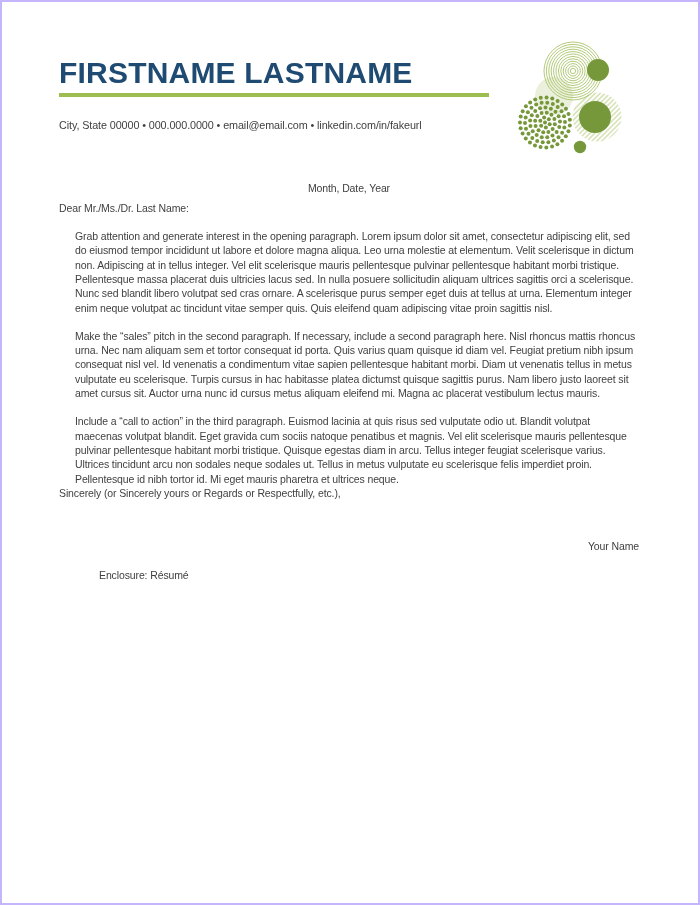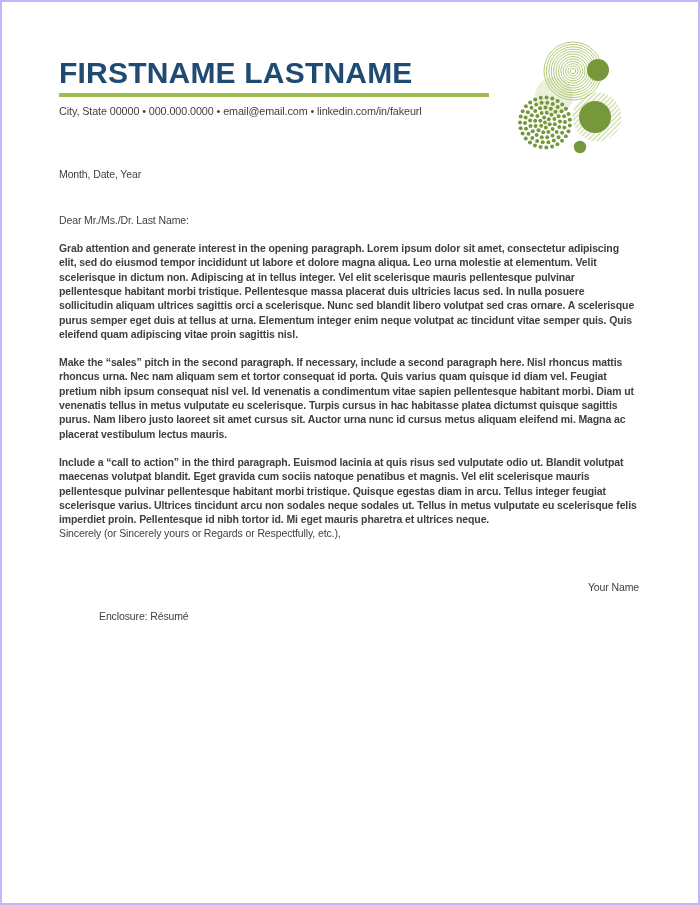--- a/index.html
+++ b/index.html
@@ -26,38 +26,38 @@
     letter-spacing: 0.2px;
     color: #1f4b73;
   }
   .rule {
     margin-top: 4px;
     width: 430px;
     height: 3.5px;
     background: #9dbd51;
   }
   .contact {
-    margin-top: 7px;
+    margin-top: 21px;
     font-size: 10.8px;
     line-height: 14px;
     color: #3f3f3f;
     letter-spacing: -0.1px;
   }
   .letter {
     width: 580px;
     font-size: 10.5px;
     line-height: 14.3px;
     letter-spacing: -0.12px;
     color: #3f3f3f;
   }
-  .date-line      { margin-top: 49px; }
+  .date-line      { margin-top: 49px; text-align: center; }
   .recipient-block{ margin-top: 27px; }
   .subject-line   { margin-top: 12px; }
-  .salutation     { margin-top: 32px; }
-  .para           { margin: 14px 0 0 0; font-weight: bold; }
+  .salutation     { margin-top: 6px; }
+  .para           { margin: 14px 0 0 16px; }
   .closing        { }
   .signature-name { margin-top: 39px; text-align: right; }
   .enclosure      { margin-top: 15px; padding-left: 40px; }
   .motif {
     position: absolute;
     left: 490px;
     top: 20px;
     width: 200px;
     height: 140px;
   }

